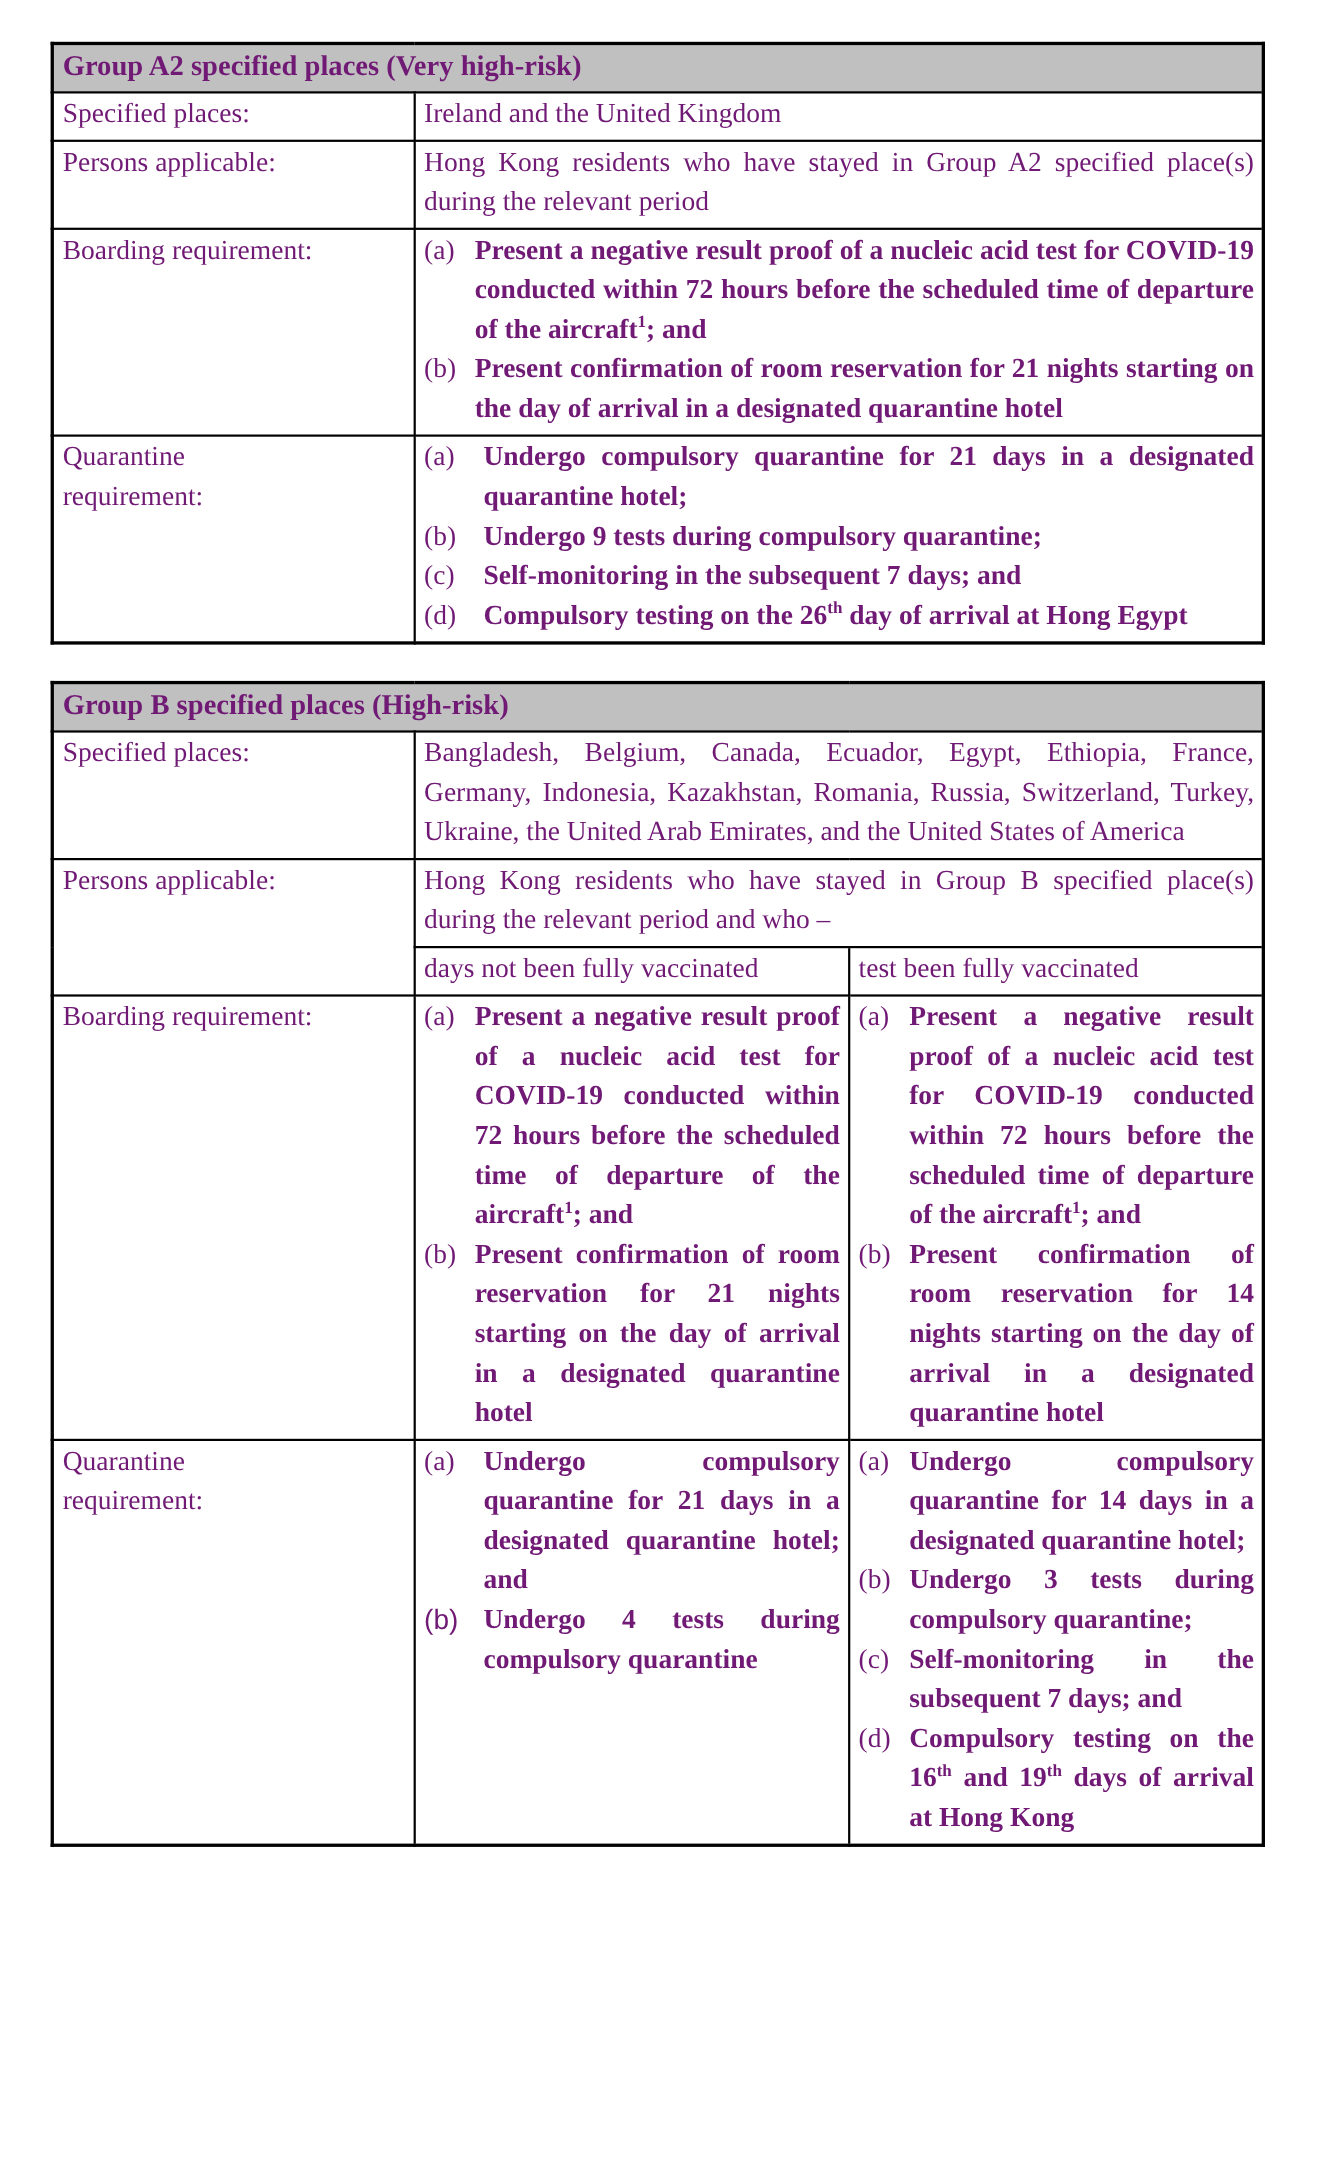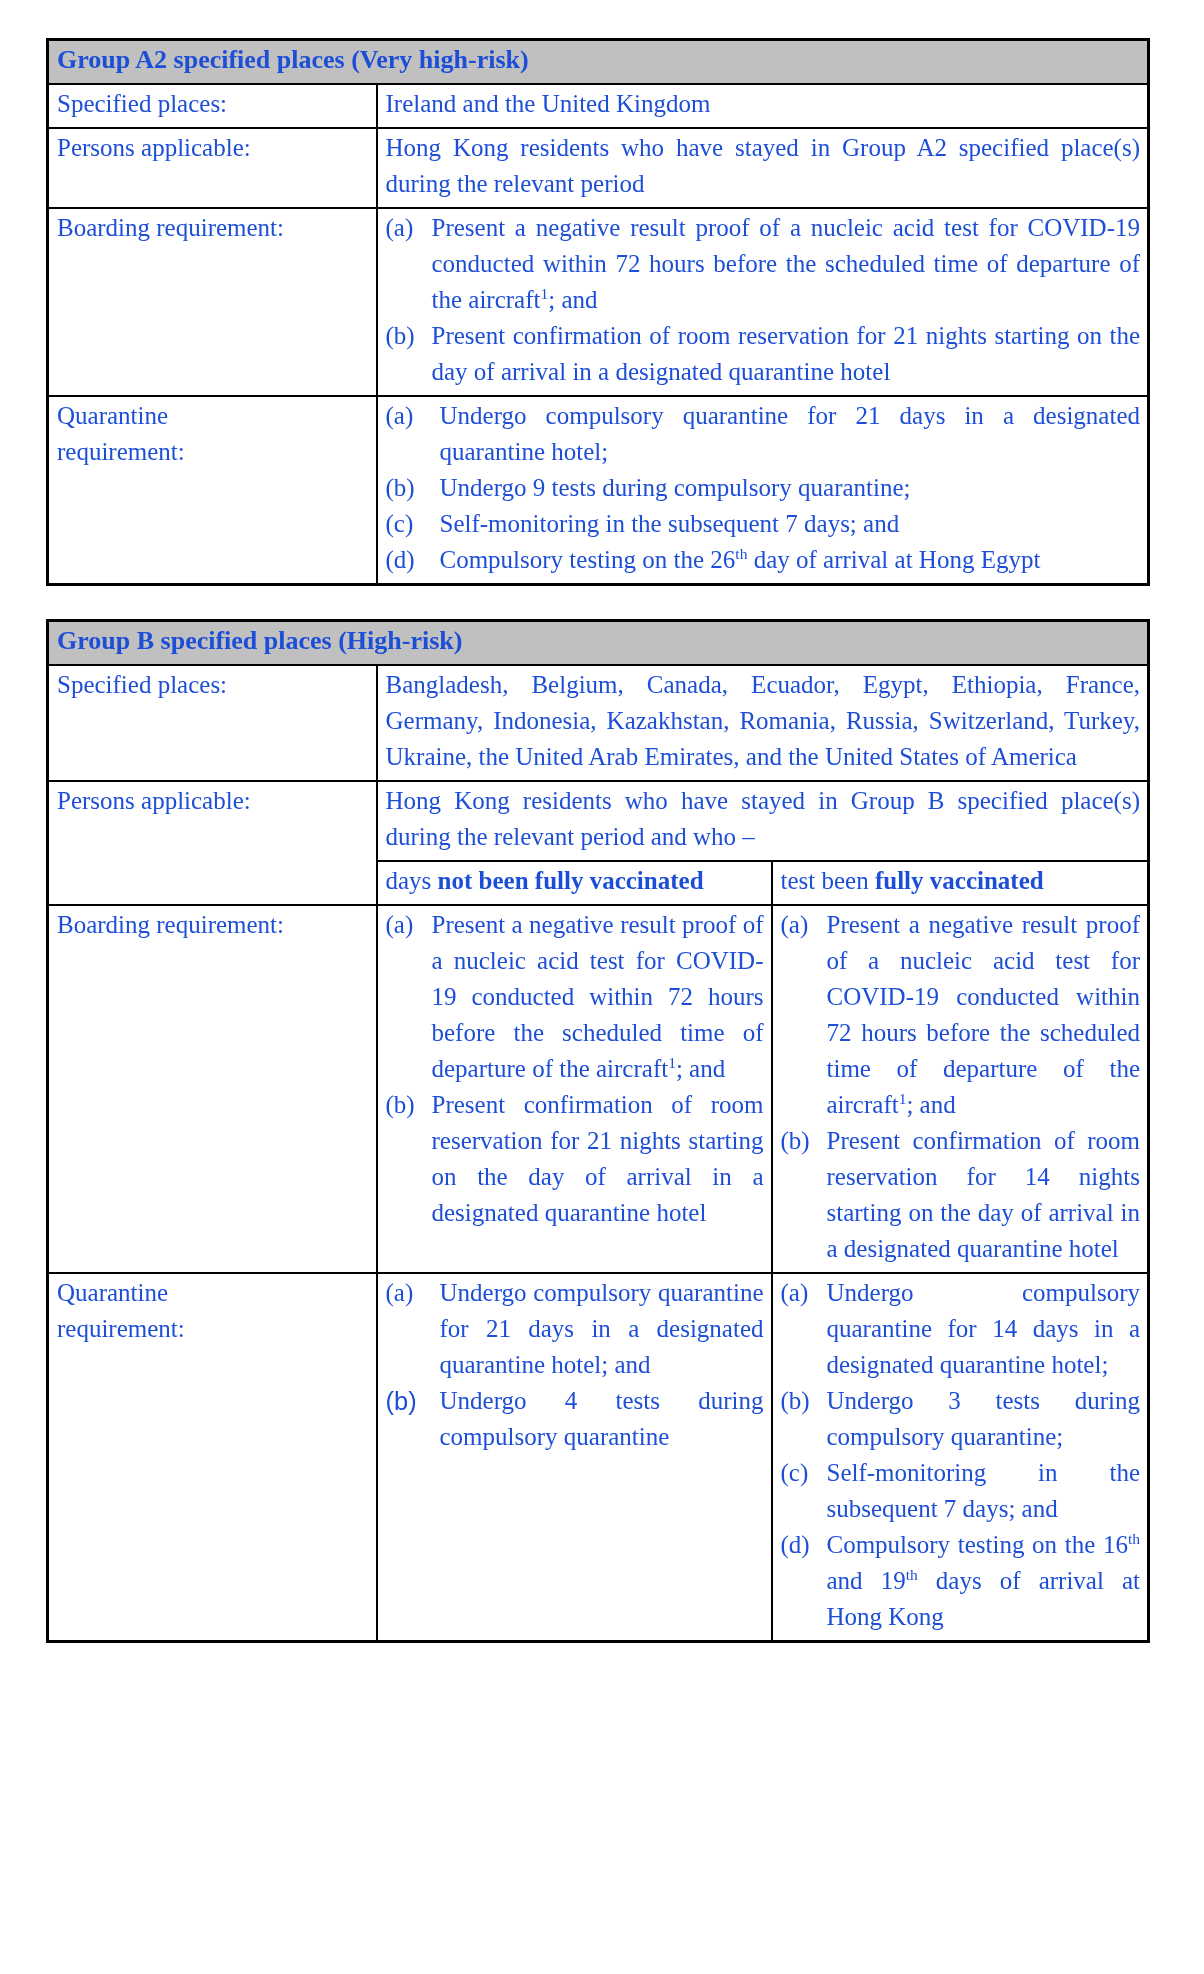--- a/index.html
+++ b/index.html
@@ -7,21 +7,21 @@
     padding: 0;
     background: #ffffff;
   }
   .page {
     position: relative;
     width: 1204px;
     height: 1974px;
     box-sizing: border-box;
     padding: 38px 54px 0 46px;
     background: #ffffff;
-    color: #1d4ed8;
+    color: #701a75;
     font-family: "Liberation Serif", "DejaVu Serif", serif;
     font-size: 25px;
     line-height: 36px;
     overflow: hidden;
   }
   table.doc-table {
     border-collapse: collapse;
     table-layout: fixed;
     width: 1104px;
     border: 3px solid #000000;
@@ -53,27 +53,28 @@
   .li { display: flex; }
   .mk { flex: 0 0 46px; }
   .li-wide .mk { flex: 0 0 54px; }
   .mk-alt {
     font-family: "Liberation Sans", sans-serif;
     font-size: 1.02em;
   }
   .tx {
     flex: 1 1 auto;
     text-align: justify;
+    font-weight: bold;
   }
   sup {
     font-size: 0.62em;
     vertical-align: super;
     line-height: 0;
   }
-  .b { font-weight: bold; }
+  .b { font-weight: normal; }
   .tables-gap { height: 33px; }
 </style>
 </head>
 <body>
 
 <div class="page">
 
   <table class="doc-table">
     <colgroup>
         <col style="width:329px">

